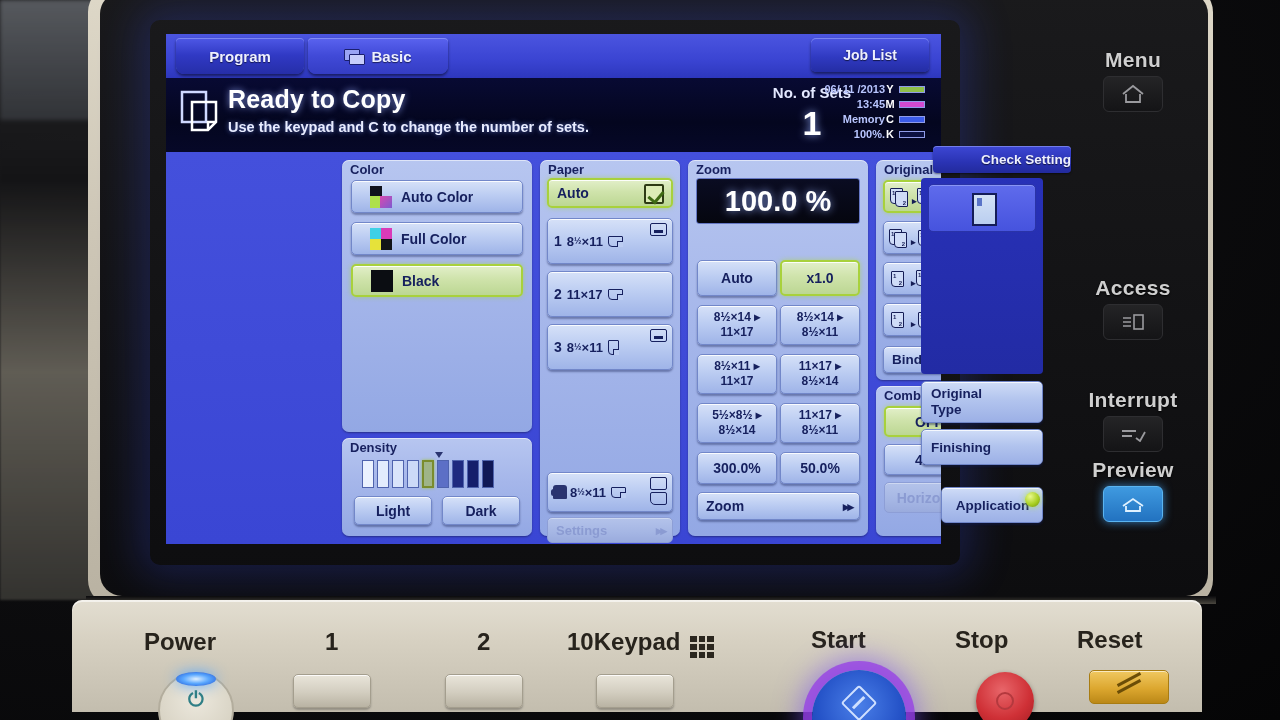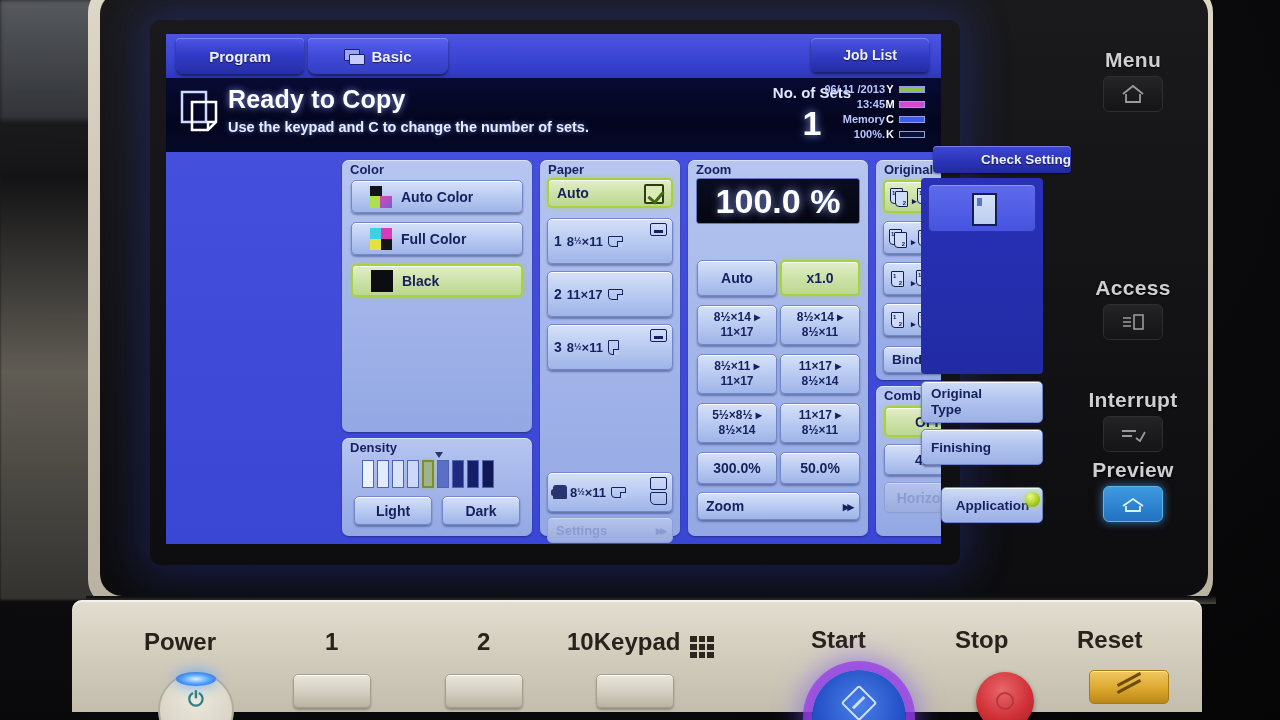--- a/index.html
+++ b/index.html
@@ -229,21 +229,21 @@
   .hand-icon:after{content:"";position:absolute;left:-2px;top:4px;width:5px;height:7px;
     background:#2a3470;border-radius:3px;}
 
   
   #grp-zoom{ left:522px; top:8px; width:180px; height:376px; }
   #zoom-display{
     position:absolute; left:8px; top:18px; width:164px; height:46px;
     background:linear-gradient(180deg,#0a0c22 0%,#05060f 100%);
     border:1px solid #6577c4; border-radius:3px;
     display:flex; align-items:center; justify-content:center;
-    color:#ffffff; font-size:34px; font-weight:bold;
+    color:#ffffff; font-size:29px; font-weight:bold;
     text-shadow:0 0 8px rgba(150,175,255,.85);
   }
   .zbtn{ width:80px; }
   .zbtn.two{ flex-direction:column; justify-content:center; line-height:15px; font-size:12px; }
   .zbtn.two span{ display:block; text-align:center; white-space:nowrap;}
 
   
   #grp-oo{ left:710px; top:8px; width:202px; height:220px; }
   .oo-btn{ left:7px; width:188px; height:33px; padding-left:5px; font-size:13.5px; }
   .oo-ic{ width:46px; flex:0 0 auto; position:relative; height:24px; margin-right:4px;}

